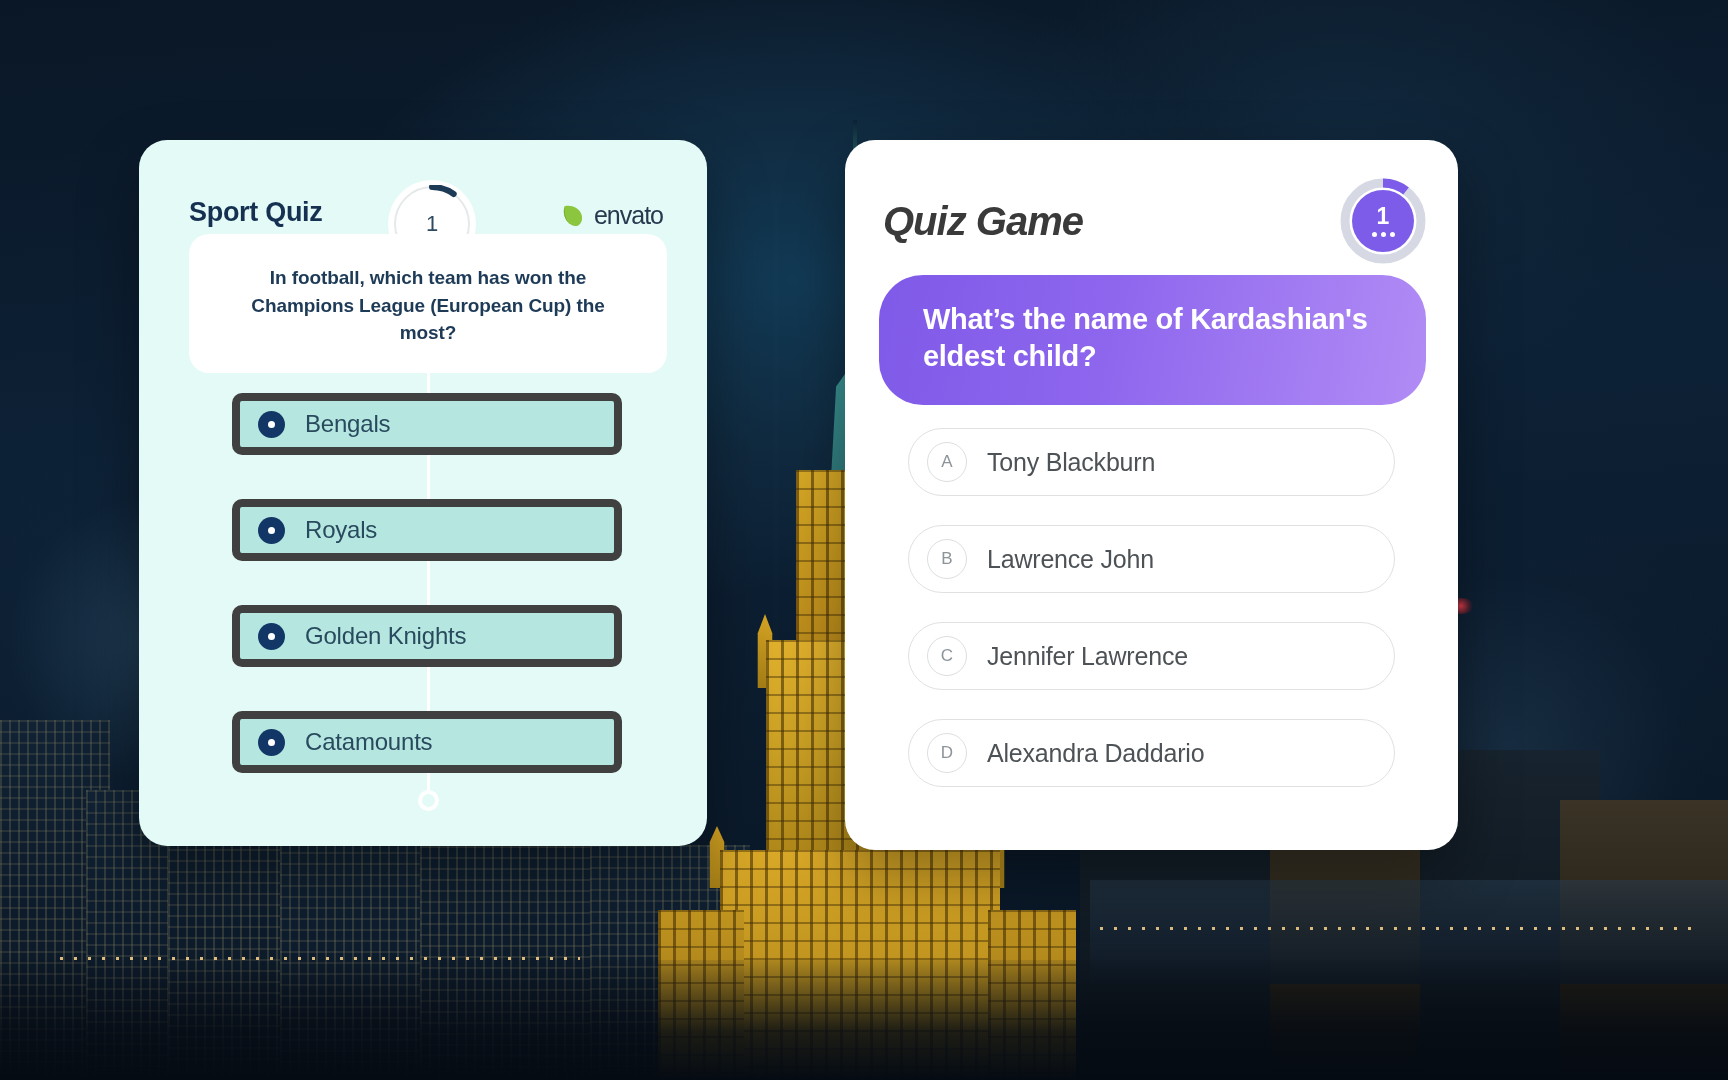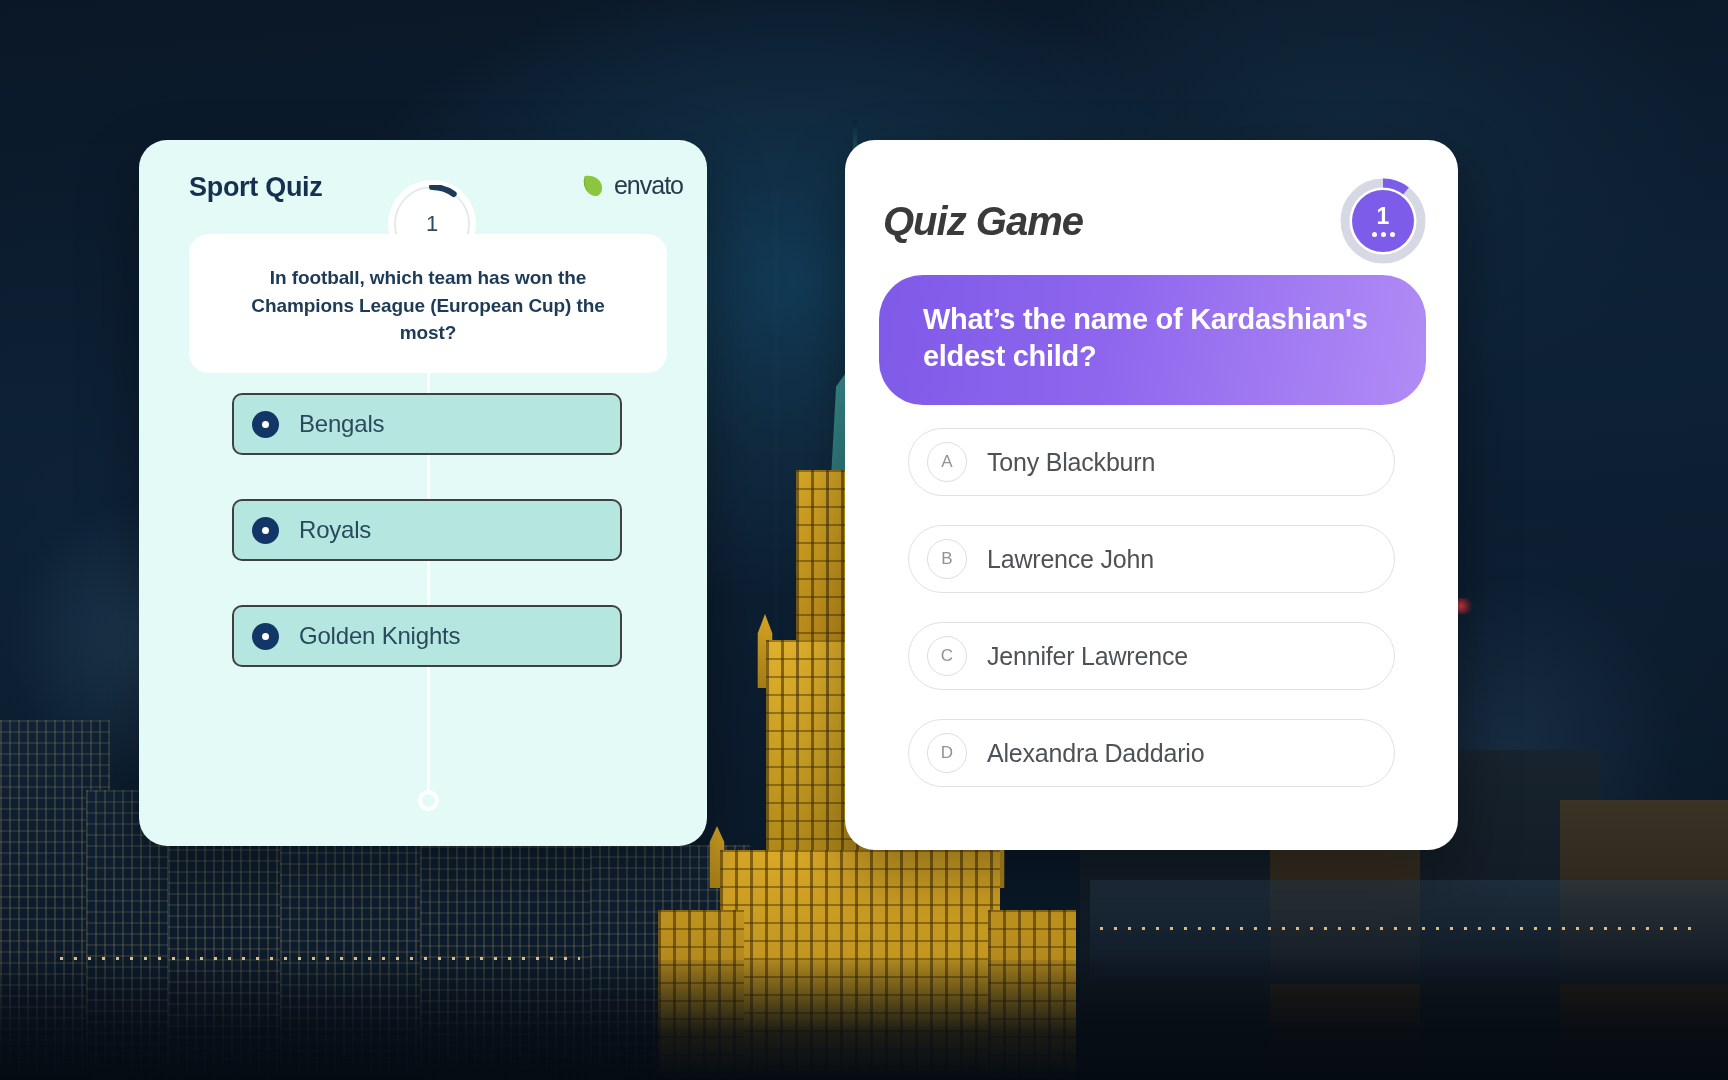--- a/index.html
+++ b/index.html
@@ -121,22 +121,22 @@
 
   
   .card-left {
     position:absolute; left:139px; top:140px; width:568px; height:706px;
     background:#e3faf6;
     border-radius:28px;
     box-shadow:0 26px 60px rgba(0,0,0,0.35);
     overflow:hidden;
   }
   .left-head {
-    position:absolute; left:50px; top:32px; right:24px; height:56px;
-    display:flex; align-items:flex-start; justify-content:space-between;gap:28px;
+    position:absolute; left:50px; top:32px; right:44px; height:56px;
+    display:flex; align-items:flex-end; justify-content:space-between;gap:28px;
   }
   .left-title {
     font-size:27px; font-weight:700; color:#153050; letter-spacing:-0.3px;
   }
   .envato-logo { display:flex; align-items:center; gap:7px; }
   .leaf { width:26px; height:26px; display:block; }
   .envato-word { font-size:25px; font-weight:400; color:#27394e; letter-spacing:-1px; line-height:1; }
 
   
   .num-bubble-bg {
@@ -176,21 +176,21 @@
   .connector-dot {
     position:absolute; left:279px; top:650px; width:21px; height:21px;
     border-radius:50%; background:#e3faf6; border:4px solid #ffffff;
   }
 
   .opts-left { position:absolute; left:93px; top:253px; width:390px; }
   .opt-l {
     position:relative;
     height:62px; margin-bottom:44px;
     background:#b5e7e0;
-    border:2px solid #404040;
+    border:8px solid #404040;
     border-radius:10px;
     display:flex; align-items:center; gap:20px;
     padding-left:18px;
   }
   .opt-l:last-child { margin-bottom:0; }
   .radio-dot {
     width:27px; height:27px; border-radius:50%;
     background:#123766;
     display:flex; align-items:center; justify-content:center;
     flex:0 0 auto;
@@ -333,20 +333,26 @@
             <i></i>
           </span>
         <span class="opt-l-label">Royals</span>
       </div>
       <div class="opt-l">
         <span class="radio-dot">
             <i></i>
           </span>
         <span class="opt-l-label">Golden Knights</span>
       </div>
+      <div class="opt-l">
+        <span class="radio-dot">
+            <i></i>
+          </span>
+        <span class="opt-l-label">Catamounts</span>
+      </div>
     </div>
   </div>
 
   <div class="card-right">
 
     <div class="right-head">
       <div class="right-title">Quiz Game</div>
       <div class="timer">
         <svg viewBox="0 0 86 86">
           <circle cx="43" cy="43" r="38" fill="none" stroke="#d6d9e4" stroke-width="9"></circle>

